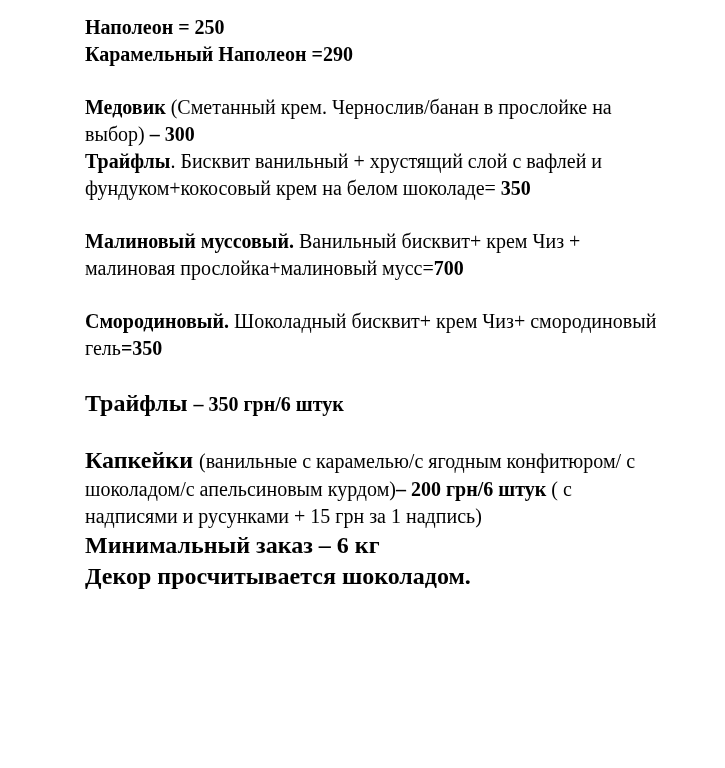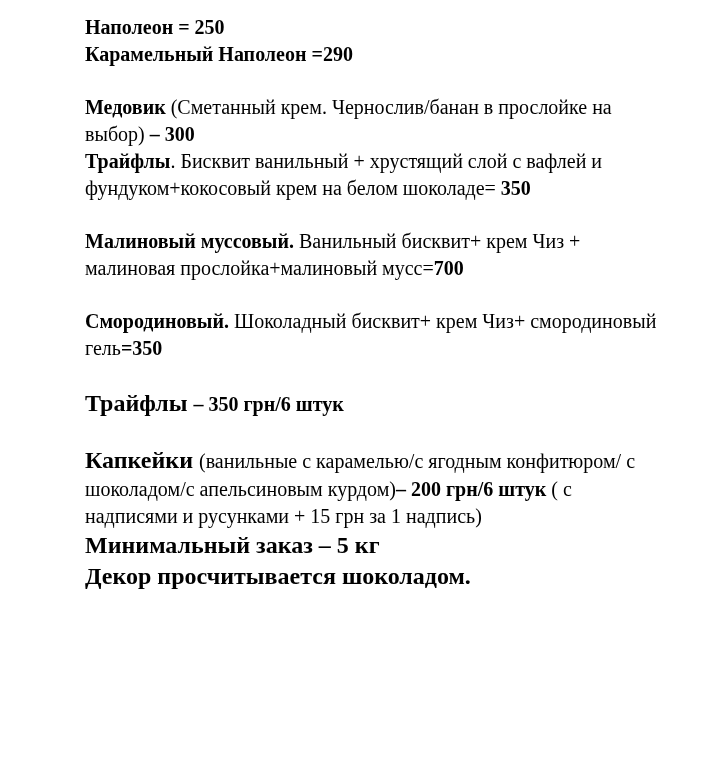--- a/index.html
+++ b/index.html
@@ -46,16 +46,16 @@
       <p class="line"><span class="b">Медовик</span><span class=""> (Сметанный крем. Чернослив/банан в прослойке на выбор) </span><span class="b">– 300</span></p>
       <p class="line"><span class="b">Трайфлы</span><span class="">. Бисквит ванильный + хрустящий слой с вафлей и фундуком+кокосовый крем на белом шоколаде= </span><span class="b">350</span></p>
       <p class="line spacer"></p>
       <p class="line"><span class="b">Малиновый муссовый.</span><span class=""> Ванильный бисквит+ крем Чиз + малиновая прослойка+малиновый мусс=</span><span class="b">700</span></p>
       <p class="line spacer"></p>
       <p class="line"><span class="b">Смородиновый.</span><span class=""> Шоколадный бисквит+ крем Чиз+ смородиновый гель</span><span class="b">=350</span></p>
       <p class="line spacer"></p>
       <p class="line"><span class="b h">Трайфлы </span><span class="b">– 350 грн/6 штук</span></p>
       <p class="line spacer"></p>
       <p class="line"><span class="b h">Капкейки </span><span class="">(ванильные с карамелью/с ягодным конфитюром/ с шоколадом/с апельсиновым курдом)</span><span class="b">– 200 грн/6 штук</span><span class=""> ( с надписями и русунками + 15 грн за 1 надпись)</span></p>
-      <p class="line"><span class="b h">Минимальный заказ – 5 кг</span></p>
+      <p class="line"><span class="b h">Минимальный заказ – 6 кг</span></p>
       <p class="line"><span class="b h">Декор просчитывается шоколадом.</span></p>
     </div>
 </div>
 
 </body></html>

